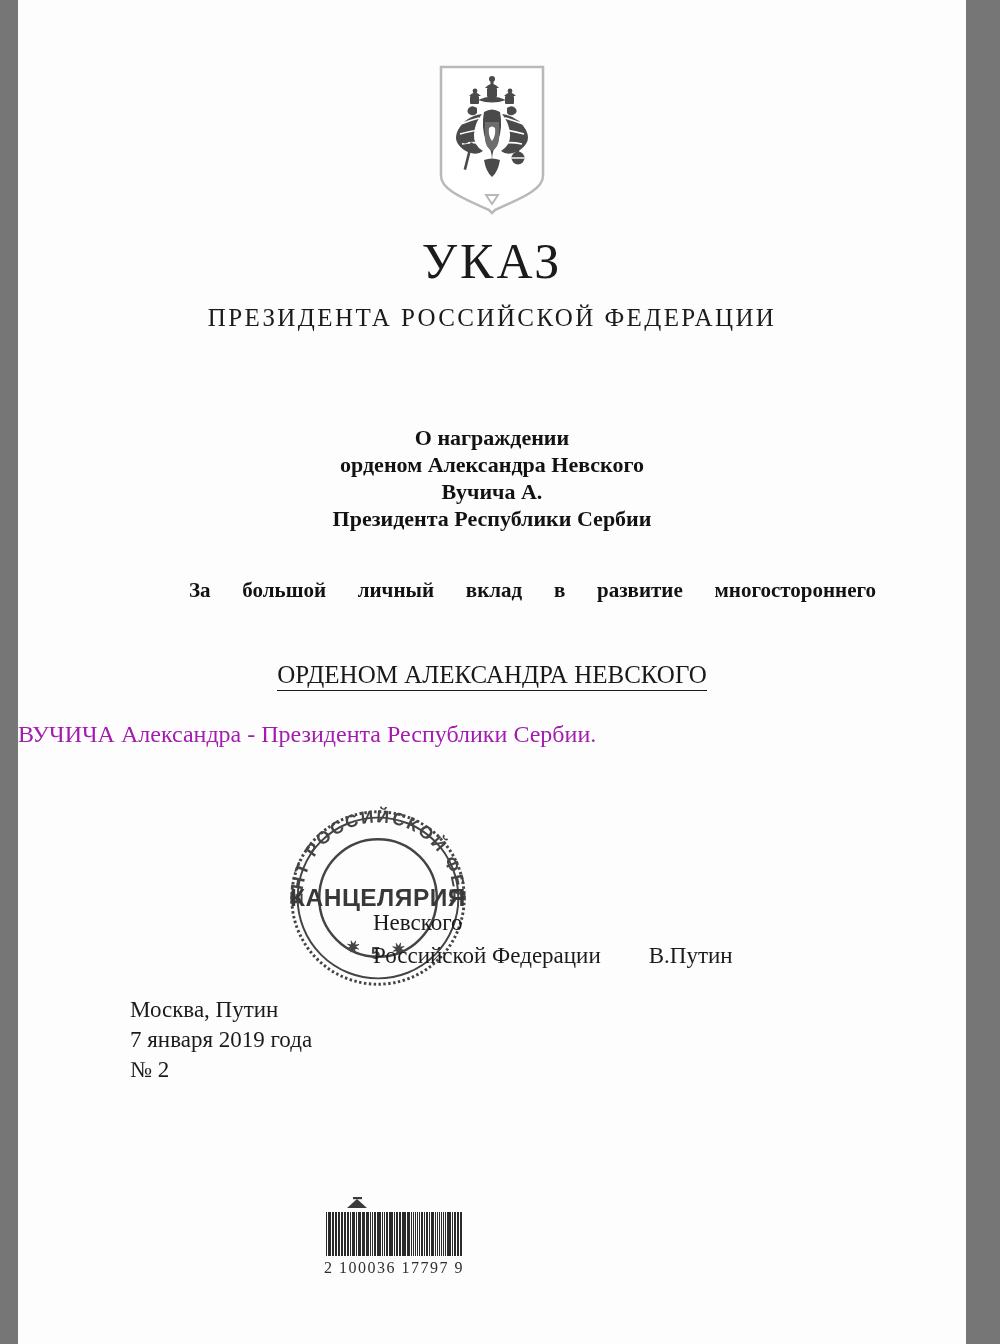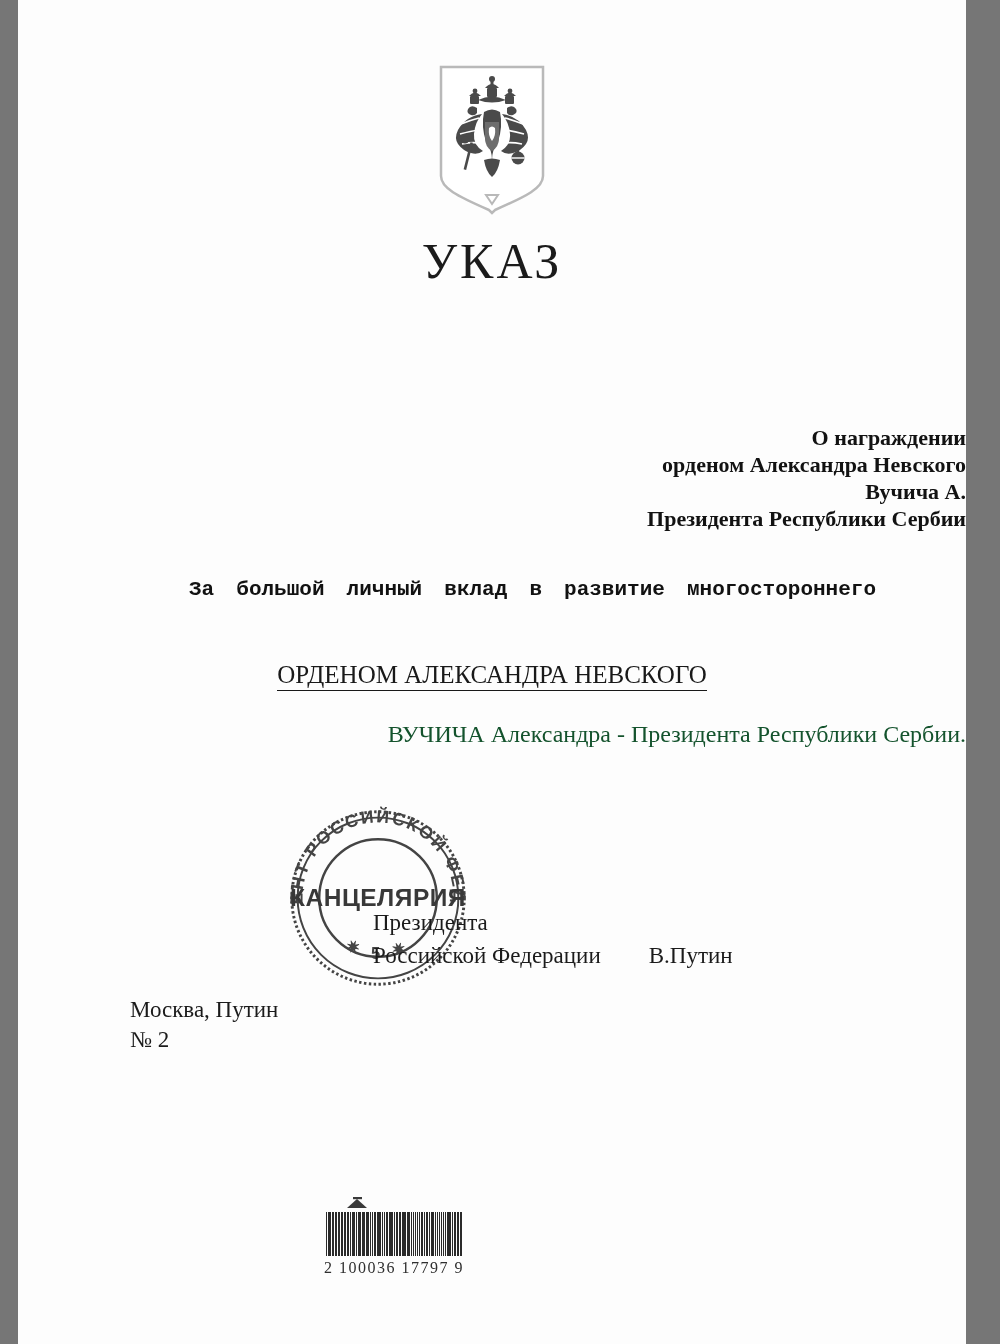--- a/index.html
+++ b/index.html
@@ -85,21 +85,21 @@
     color: #1b1b1b;
     line-height: 1;
   }
 
   
   .subject {
     position: absolute;
     top: 424px;
     left: 0;
     width: 948px;
-    text-align: right;
+    text-align: center;
     font-size: 22px;
     font-weight: bold;
     color: #121212;
     line-height: 27px;
   }
 
   
   .body-par {
     position: absolute;
     top: 575px;
@@ -113,21 +113,20 @@
     text-indent: 58px;
   }
   .body-par .last-line {
     display: block;
     text-indent: 0;
   }
   .body-par .first-line {
     display: block;
     text-align: justify;
     text-indent: 58px;
-    font-family: Liberation Mono, monospace;
   }
   .body-par .first-line::after {
     content: "";
     display: inline-block;
     width: 100%;
   }
 
   
   .order-name {
     position: absolute;
@@ -144,24 +143,24 @@
     border-bottom: 1.5px solid #191919;
     padding-bottom: 2px;
   }
 
   
   .recipient {
     position: absolute;
     top: 722px;
     left: 0;
     width: 948px;
-    text-align: right;
+    text-align: left;
     font-size: 24px;
     font-weight: normal;
-    color: #14532d;
+    color: #a21caf;
     line-height: 1;
   }
 
   
   .signature {
     position: absolute;
     top: 906px;
     left: 355px;
     width: 480px;
     font-size: 23px;
@@ -281,20 +280,21 @@
             <path d="M47,96 q8,-3 16,0 q-2,12 -8,17 q-6,-5 -8,-17 z"></path>
 
             <path d="M48,58 h14 v16 q0,9 -7,13 q-7,-4 -7,-13 z" fill="#6d6d6d"></path>
             <path d="M52,64 q3,-3 6,0 q1,8 -3,13 q-4,-5 -3,-13 z" fill="#ffffff"></path>
           </g>
         </svg>
       </div>
     </div>
 
     <div class="doc-title">УКАЗ</div>
+    <div class="doc-subtitle">ПРЕЗИДЕНТА РОССИЙСКОЙ ФЕДЕРАЦИИ</div>
 
     <div class="subject">
       <div>О награждении</div>
       <div>орденом Александра Невского</div>
       <div>Вучича А.</div>
       <div>Президента Республики Сербии</div>
     </div>
 
     <div class="body-par">
       <span class="first-line">За большой личный вклад в развитие многостороннего</span>
@@ -319,26 +319,27 @@
           <textPath href="#ringTop" startOffset="50%" text-anchor="middle">ПРЕЗИДЕНТ РОССИЙСКОЙ ФЕДЕРАЦИИ</textPath>
         </text>
         <text font-family="'Liberation Sans', sans-serif" font-size="17" font-weight="bold" fill="#2b2b2b" letter-spacing="5">
           <textPath href="#ringBottom" startOffset="50%" text-anchor="middle">✷ 5 ✷</textPath>
         </text>
         <text x="100" y="108" text-anchor="middle" font-family="'Liberation Sans', sans-serif" font-size="25" font-weight="bold" fill="#1d1d1d" letter-spacing="0.5">КАНЦЕЛЯРИЯ</text>
       </svg>
     </div>
 
     <div class="signature">
-      <span class="sig-line1">Президента</span>
+      <span class="sig-line1">Невского</span>
       <span class="sig-line2"><span>Российской Федерации</span><span class="sig-name">В.Путин</span></span>
     </div>
 
     <div class="place-date">
       <span>Москва, Путин</span>
+      <span>7 января 2019 года</span>
       <span>№ 2</span>
     </div>
 
     <div class="barcode-block">
       <svg class="barcode-mark" viewBox="0 0 26 14">
         <path d="M3,12 L13,3 L23,12 Z" fill="#3a3a3a"></path>
         <rect x="9" y="1" width="9" height="2.2" fill="#3a3a3a"></rect>
       </svg>
       <div class="barcode-bars" id="barcode-bars">
           <i style="width: 1px;"></i>

